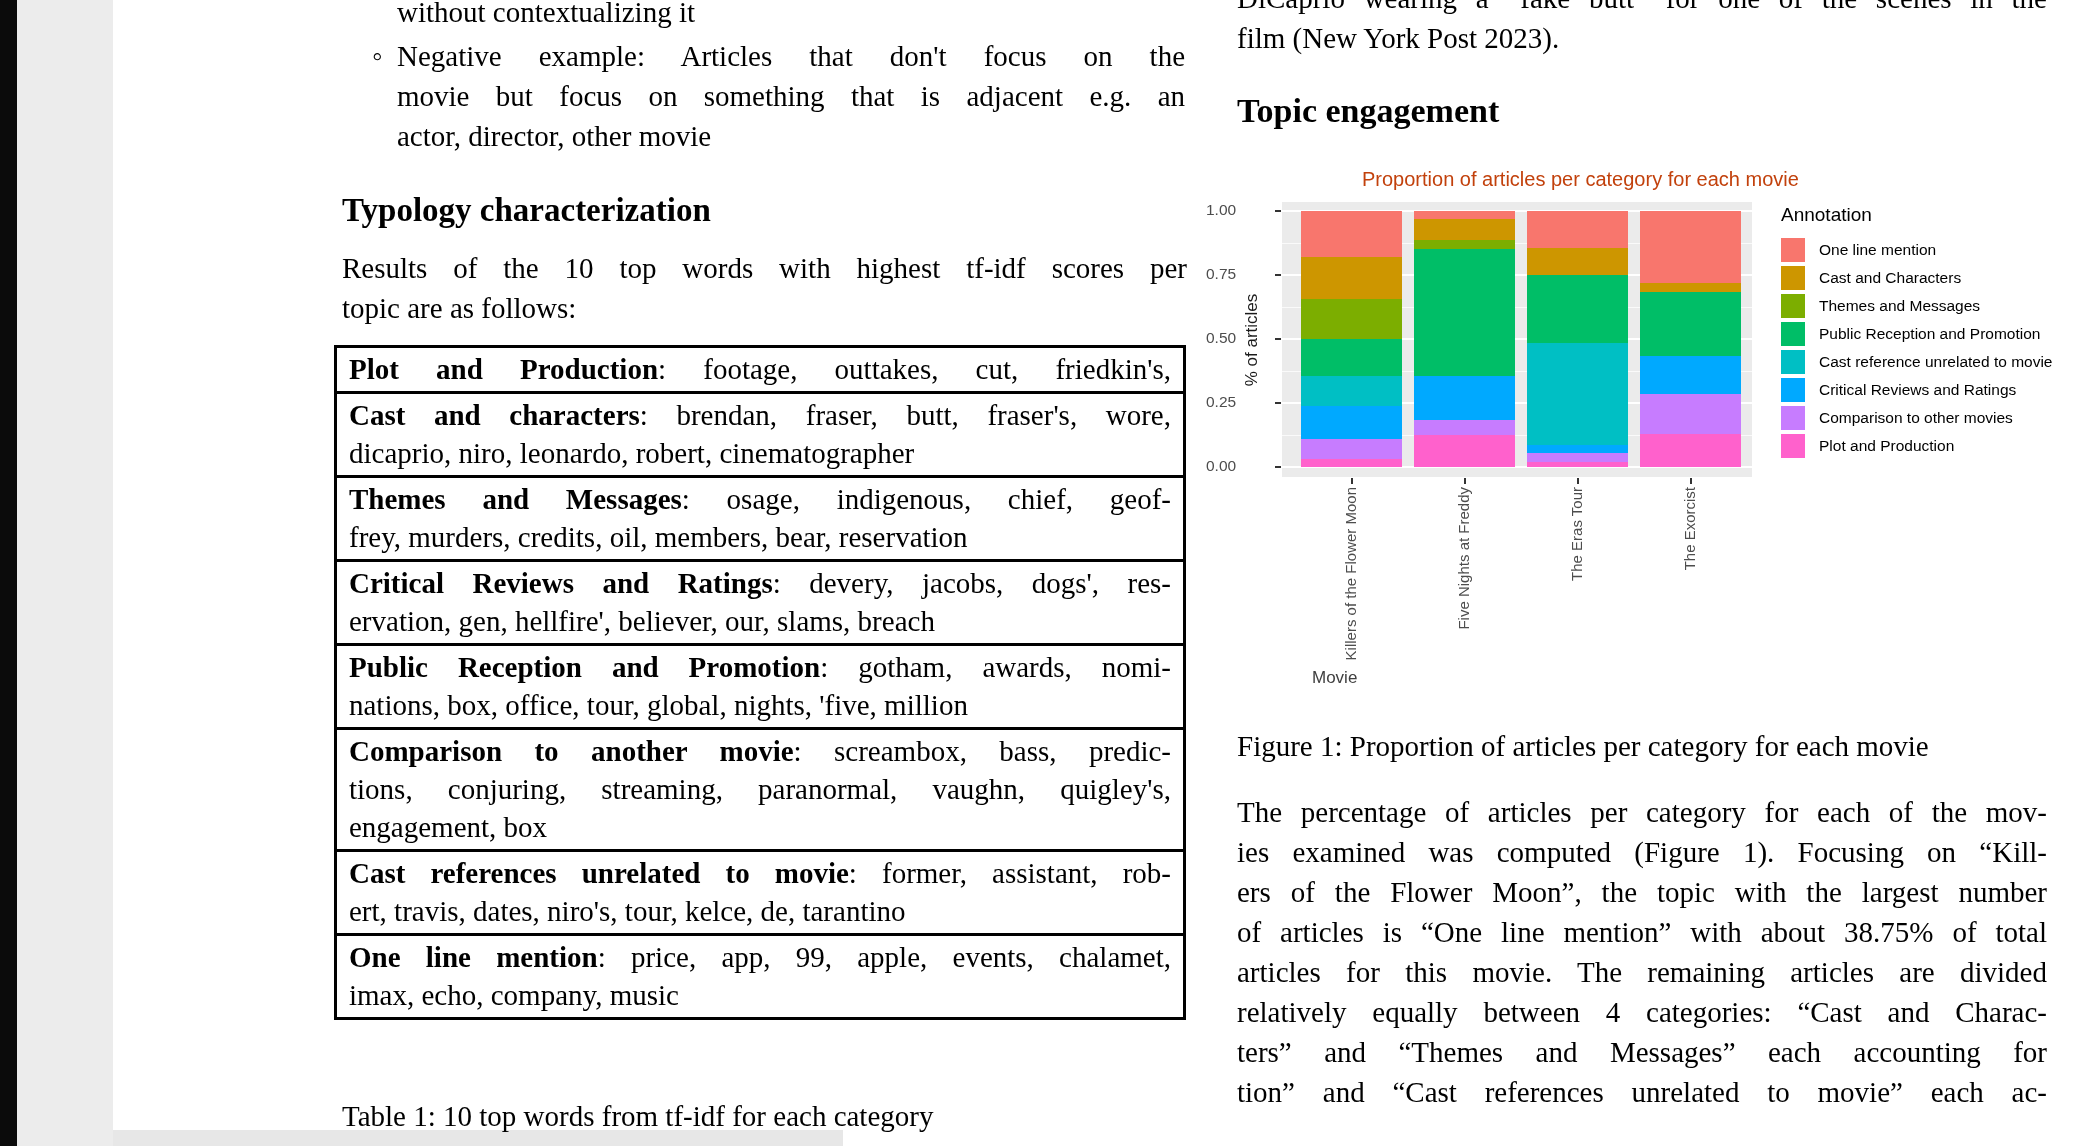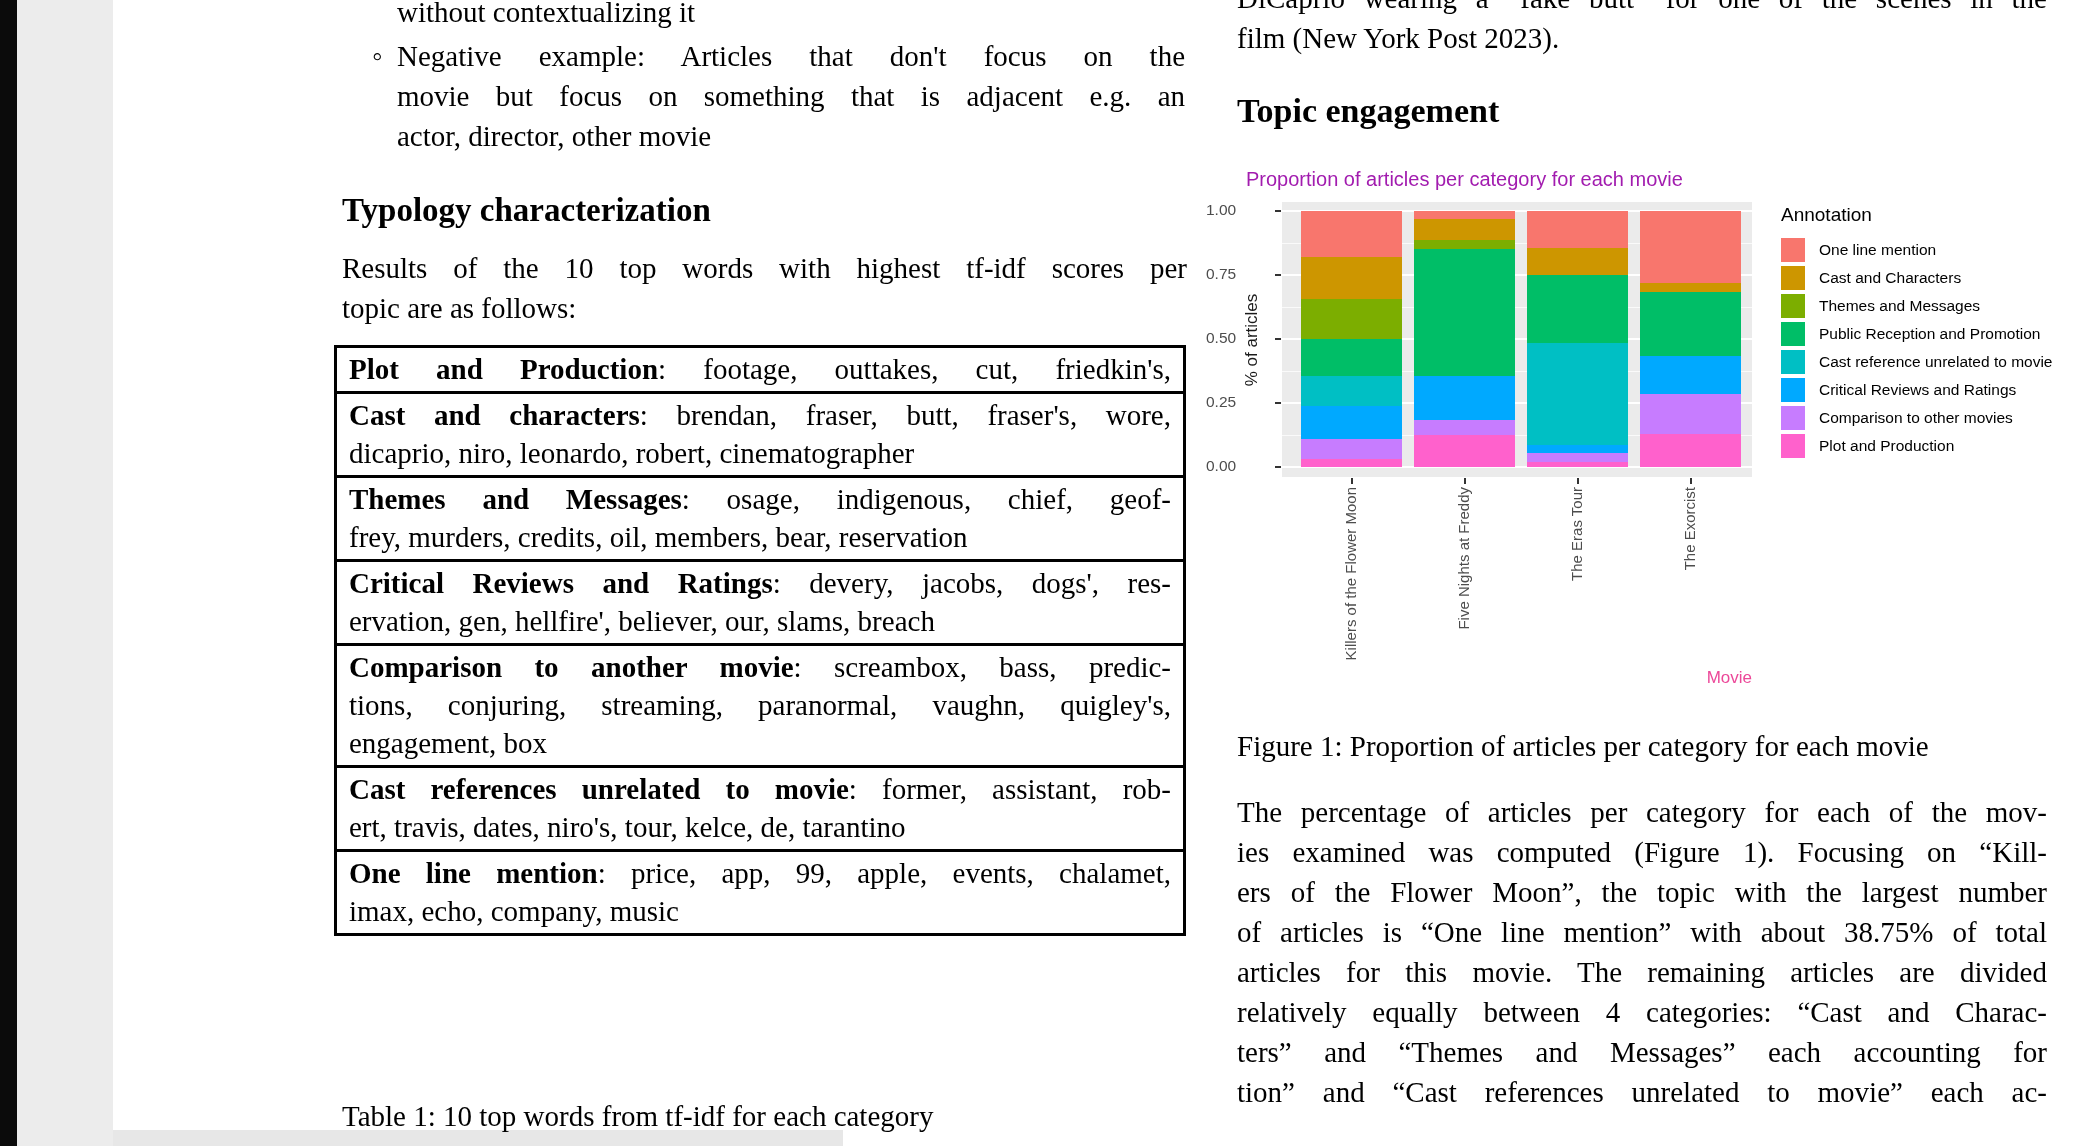--- a/index.html
+++ b/index.html
@@ -60,20 +60,24 @@
     </div>
     <div class="trow">
       <div class="just"><b>Themes and Messages</b>: osage, indigenous, chief, geof-</div>
       <div class="">frey, murders, credits, oil, members, bear, reservation</div>
     </div>
     <div class="trow">
       <div class="just"><b>Critical Reviews and Ratings</b>: devery, jacobs, dogs', res-</div>
       <div class="">ervation, gen, hellfire', believer, our, slams, breach</div>
     </div>
     <div class="trow">
+      <div class="just"><b>Public Reception and Promotion</b>: gotham, awards, nomi-</div>
+      <div class="">nations, box, office, tour, global, nights, 'five, million</div>
+    </div>
+    <div class="trow">
       <div class="just"><b>Comparison to another movie</b>: screambox, bass, predic-</div>
       <div class="just">tions, conjuring, streaming, paranormal, vaughn, quigley's,</div>
       <div class="">engagement, box</div>
     </div>
     <div class="trow">
       <div class="just"><b>Cast references unrelated to movie</b>: former, assistant, rob-</div>
       <div class="">ert, travis, dates, niro's, tour, kelce, de, tarantino</div>
     </div>
     <div class="trow">
       <div class="just"><b>One line mention</b>: price, app, 99, apple, events, chalamet,</div>
@@ -84,21 +88,21 @@
 <div class="abs docline" style="left:342px;top:1096px;width:845px">Table 1: 10 top words from tf-idf for each category</div>
 
 <div class="abs" id="right-top-lines" style="left:1237px;top:-22px;width:810px">
     <div class="docline just">DiCaprio wearing a “fake butt” for one of the scenes in the</div>
     <div class="docline">film (New York Post 2023).</div>
   </div>
 
 <div class="abs heading" style="left:1237px;top:92px;font-size:34px">Topic engagement</div>
 
 <div class="chart">
-  <div class="abs" style="left:1246px;top:168px;font-size:20px;color:#a21caf;white-space:nowrap">Proportion of articles per category for each movie</div>
+  <div class="abs" style="left:1362px;top:168px;font-size:20px;color:#c2410c;white-space:nowrap">Proportion of articles per category for each movie</div>
   <div class="abs" style="left:1252px;top:340px;transform:translate(-50%,-50%) rotate(-90deg);font-size:17px;color:#1a1a1a;white-space:nowrap">% of articles</div>
   <div class="abs panel" id="chart-panel" style="left: 1282px; top: 202px; width: 470px; height: 275px; overflow: hidden; background: rgb(235, 235, 235);">
       <div class="gridmajor" style="top: 264px;"></div>
       <div class="gridminor" style="top: 233px;"></div>
       <div class="gridmajor" style="top: 200px;"></div>
       <div class="gridminor" style="top: 169px;"></div>
       <div class="gridmajor" style="top: 136px;"></div>
       <div class="gridminor" style="top: 105px;"></div>
       <div class="gridmajor" style="top: 72px;"></div>
       <div class="gridminor" style="top: 41px;"></div>
@@ -153,21 +157,21 @@
       <div class="abs tickmark" style="left: 1275px; top: 466px; width: 6px; height: 2px;"></div>
       <div class="abs ytick" style="left: 1206px; top: 393px;">0.25</div>
       <div class="abs tickmark" style="left: 1275px; top: 402px; width: 6px; height: 2px;"></div>
       <div class="abs ytick" style="left: 1206px; top: 329px;">0.50</div>
       <div class="abs tickmark" style="left: 1275px; top: 338px; width: 6px; height: 2px;"></div>
       <div class="abs ytick" style="left: 1206px; top: 265px;">0.75</div>
       <div class="abs tickmark" style="left: 1275px; top: 274px; width: 6px; height: 2px;"></div>
       <div class="abs ytick" style="left: 1206px; top: 201px;">1.00</div>
       <div class="abs tickmark" style="left: 1275px; top: 210px; width: 6px; height: 2px;"></div>
     </div>
-  <div class="abs" style="left:1282px;top:668px;width:470px;text-align:right;font-size:17px;color:#ec4899">Movie</div>
+  <div class="abs" style="left:1312px;top:668px;width:470px;text-align:left;font-size:17px;color:#404040">Movie</div>
   <div class="abs" id="chart-legend" style="left:1781px;top:204px">
     <div style="font-size:19px;margin-bottom:10px">Annotation</div>
     <div id="legend-items">
         <div class="legend-item">
           <div class="legend-key" style="background: rgb(248, 118, 109);"></div>
           <span class="legend-label">One line mention</span>
         </div>
         <div class="legend-item">
           <div class="legend-key" style="background: rgb(205, 150, 0);"></div>
           <span class="legend-label">Cast and Characters</span>

